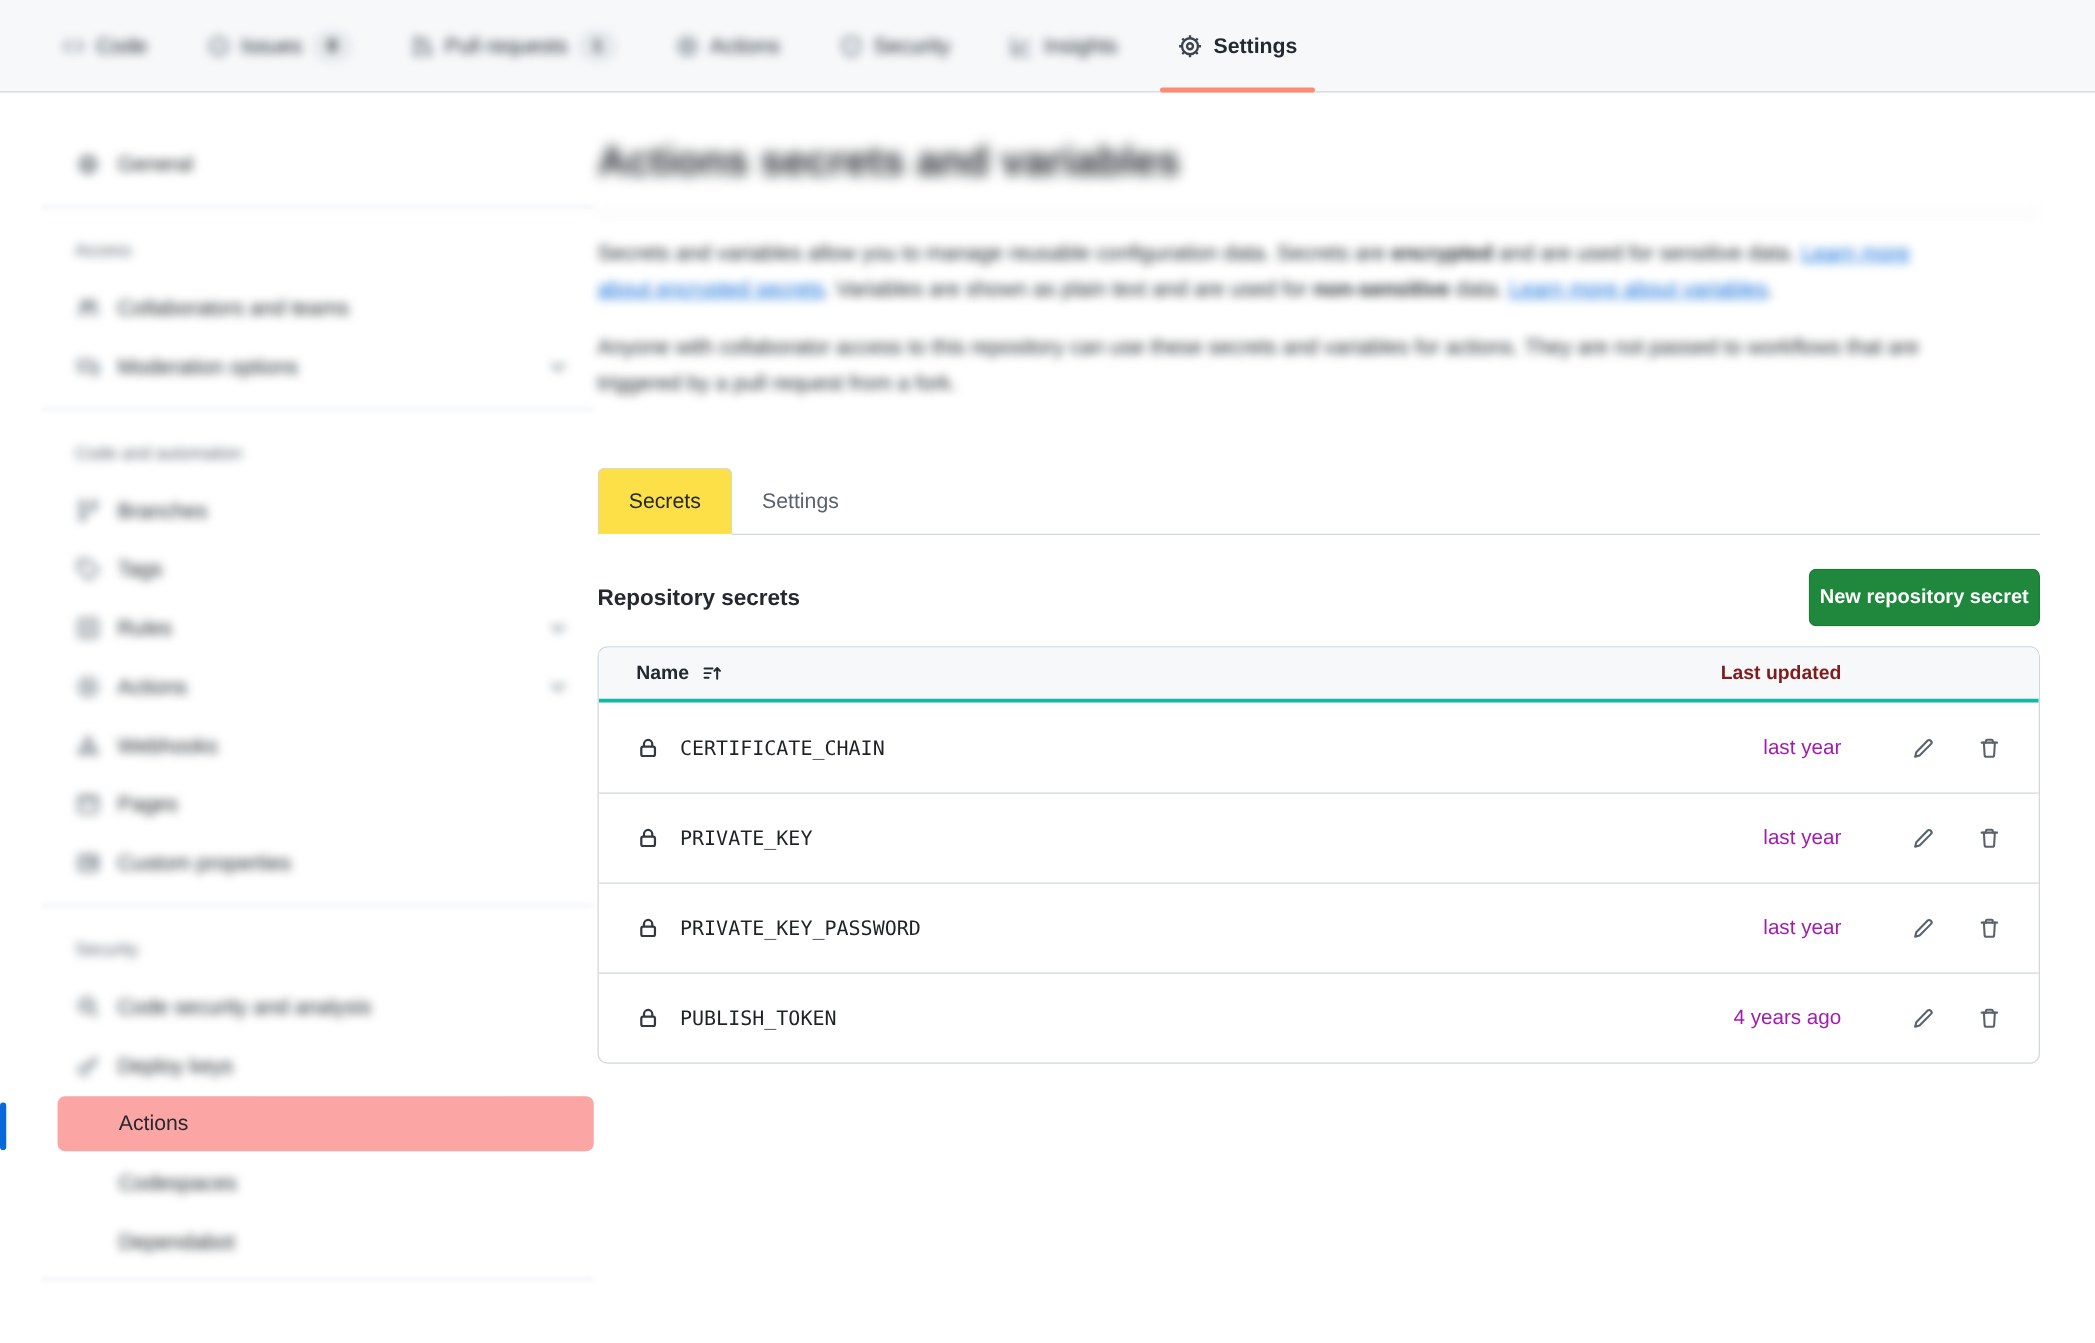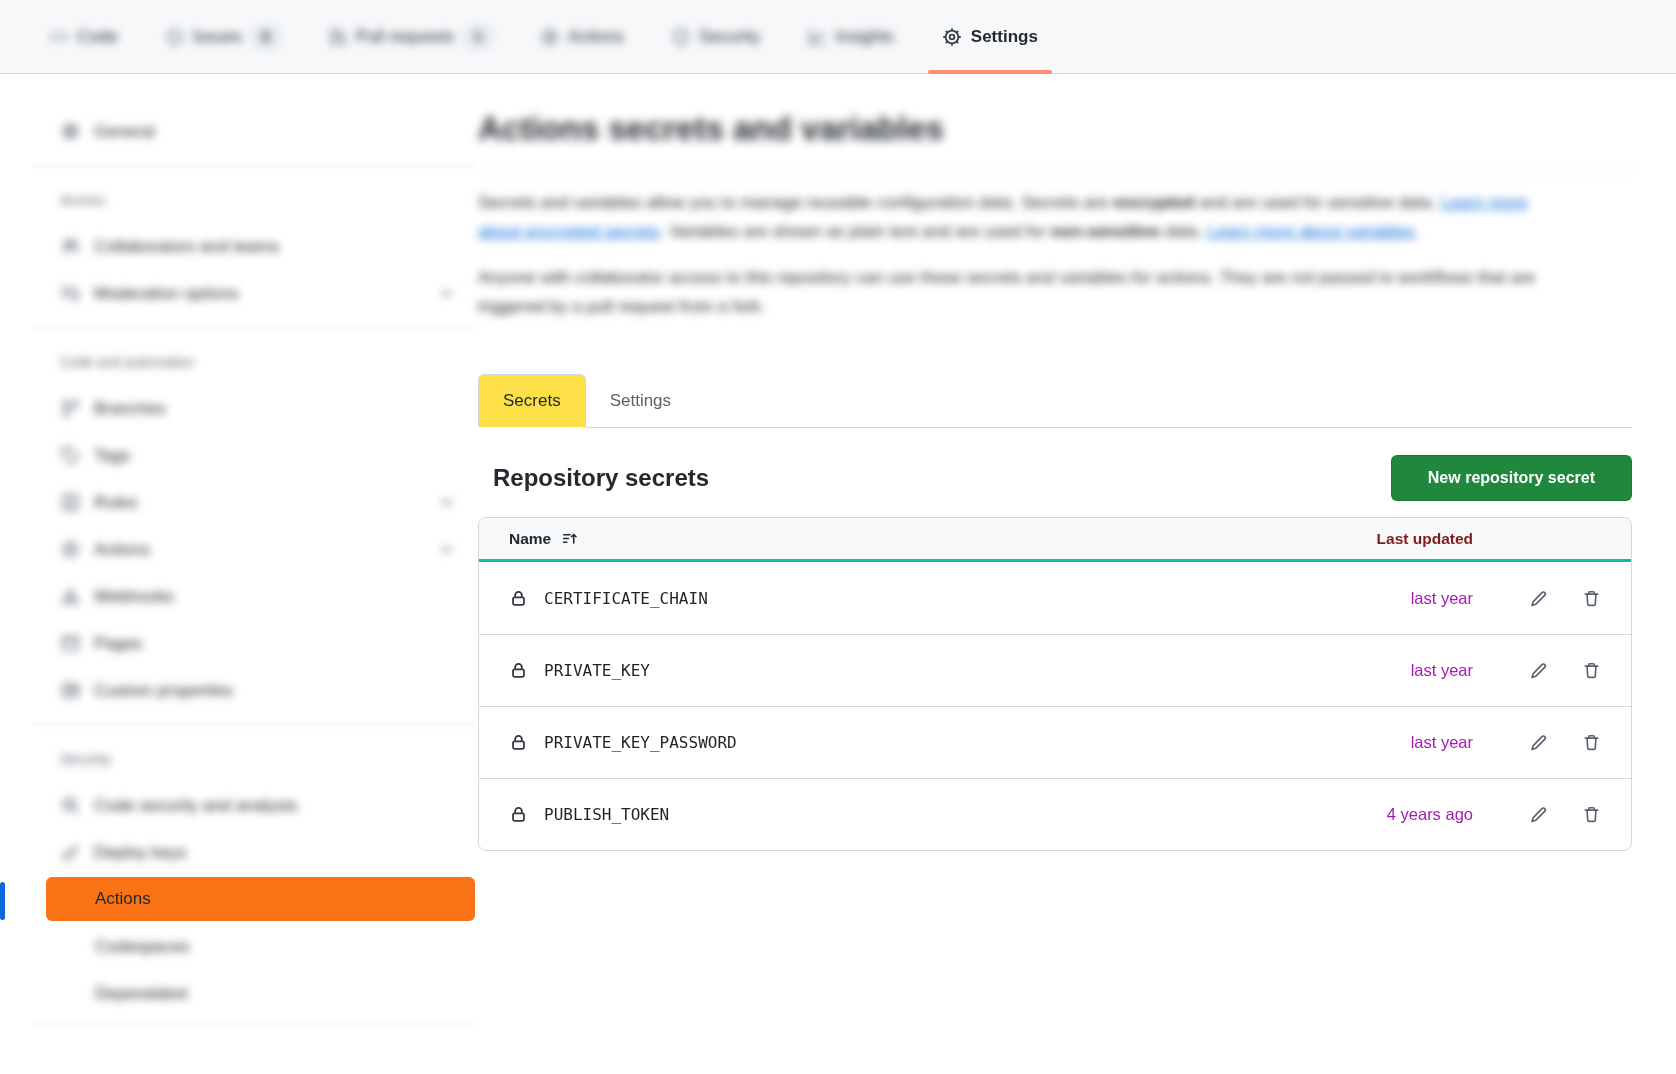--- a/index.html
+++ b/index.html
@@ -51,21 +51,21 @@
     height:47px;display:flex;align-items:center;
     padding-left:27px;font-size:14px;color:#59636e;font-weight:400;box-sizing:border-box;
   }
   .sb-divider{border:none;border-top:1px solid #d8dee4;margin:10px 0;}
   .sb-subwrap{position:relative;}
   .sb-subitem{
     height:47px;display:flex;align-items:center;
     padding-left:62px;font-size:17px;color:#24292f;box-sizing:border-box;cursor:pointer;
   }
   .sb-subitem.selected{
-    background:#f97316;border-radius:6px;margin-left:13px;height:44px;margin-top:1px;margin-bottom:2px;
+    background:#fca5a5;border-radius:6px;margin-left:13px;height:44px;margin-top:1px;margin-bottom:2px;
     padding-left:49px;
   }
   .sel-bar{
     position:absolute;left:-33px;top:5px;width:5px;height:38px;border-radius:3px;background:#0969da;
   }
 
   
   .main{position:absolute;left:478px;top:108px;width:1154px;}
   .page-title{
     margin:0;font-size:33px;font-weight:600;line-height:42px;color:#24292f;
@@ -81,23 +81,23 @@
     font-size:17px;padding:0 24px;line-height:53px;color:#59636e;cursor:pointer;
   }
   .tabnav-tab.active{
     background:#fde047;border:1px solid #d0d7de;border-bottom:1px solid #fff;
     border-radius:6px 6px 0 0;color:#24292f;font-weight:500;margin-bottom:-1px;line-height:52px;
   }
 
   .sec-head{
     margin-top:27px;display:flex;align-items:center;justify-content:space-between;height:46px;
   }
-  .sec-head h2{margin:15px;font-size:24px;font-weight:600;color:#24292f;}
+  .sec-head h2{margin:0;font-size:18px;font-weight:600;color:#24292f;}
   .btn-primary{
-    height:46px;padding:0 36px;border-radius:6px;border:1px solid rgba(27,31,36,.15);
+    height:46px;padding:0 8px;border-radius:6px;border:1px solid rgba(27,31,36,.15);
     background:#1f883d;color:#ffffff;font-size:16px;font-weight:600;
     font-family:"Liberation Sans",sans-serif;display:flex;align-items:center;cursor:pointer;
   }
 
   .table{
     margin-top:16px;border:1px solid #d0d7de;border-radius:8px;overflow:hidden;background:#fff;
   }
   .trow{
     display:grid;grid-template-columns:1fr 150px 130px;align-items:center;
     padding:0 28px 0 30px;box-sizing:border-box;

